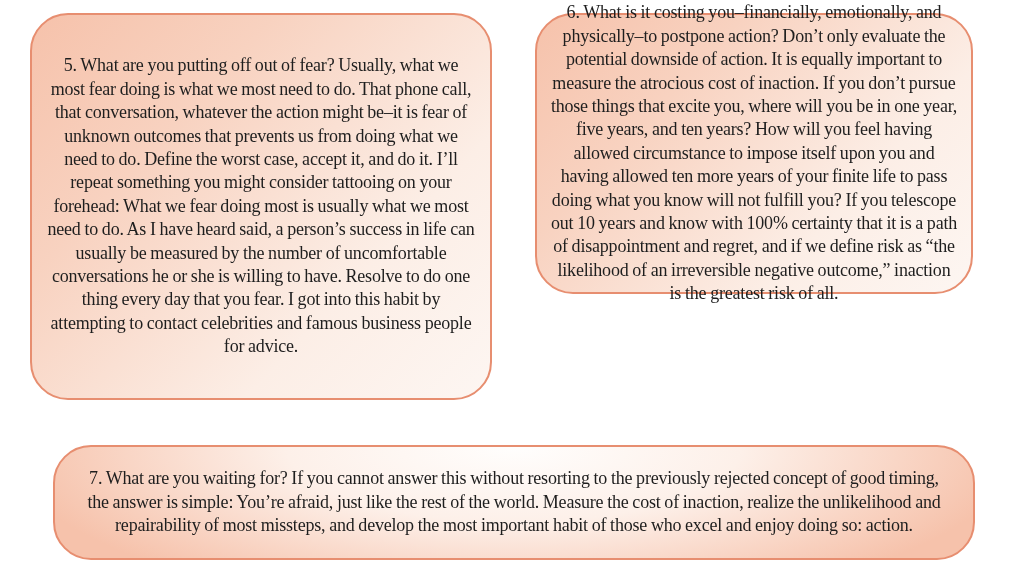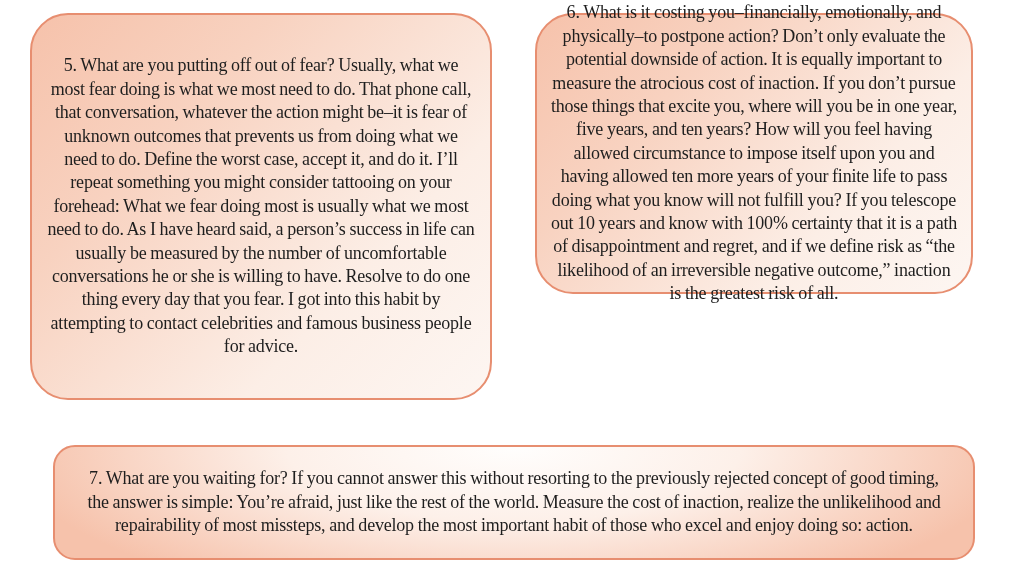--- a/index.html
+++ b/index.html
@@ -44,21 +44,20 @@
     padding: 18px 13px;
   }
   .card-q7 {
     left: 53px; top: 445px;
     width: 922px; height: 115px;
     padding: 8px 22px;
     background: radial-gradient(ellipse 55% 150% at 50% 0%,
       #fffefd 0%,
       #fdf0e9 45%,
       var(--card-gradient-start, #f6c4ad) 100%);
-    border-radius: 22px;
   }
   .card-text {
     margin: 0;
     color: var(--text, #1e1e1e);
     font-size: 18px;
     line-height: 1.3;
     letter-spacing: -0.2px;
     word-spacing: -0.5px;
   }
 </style>

